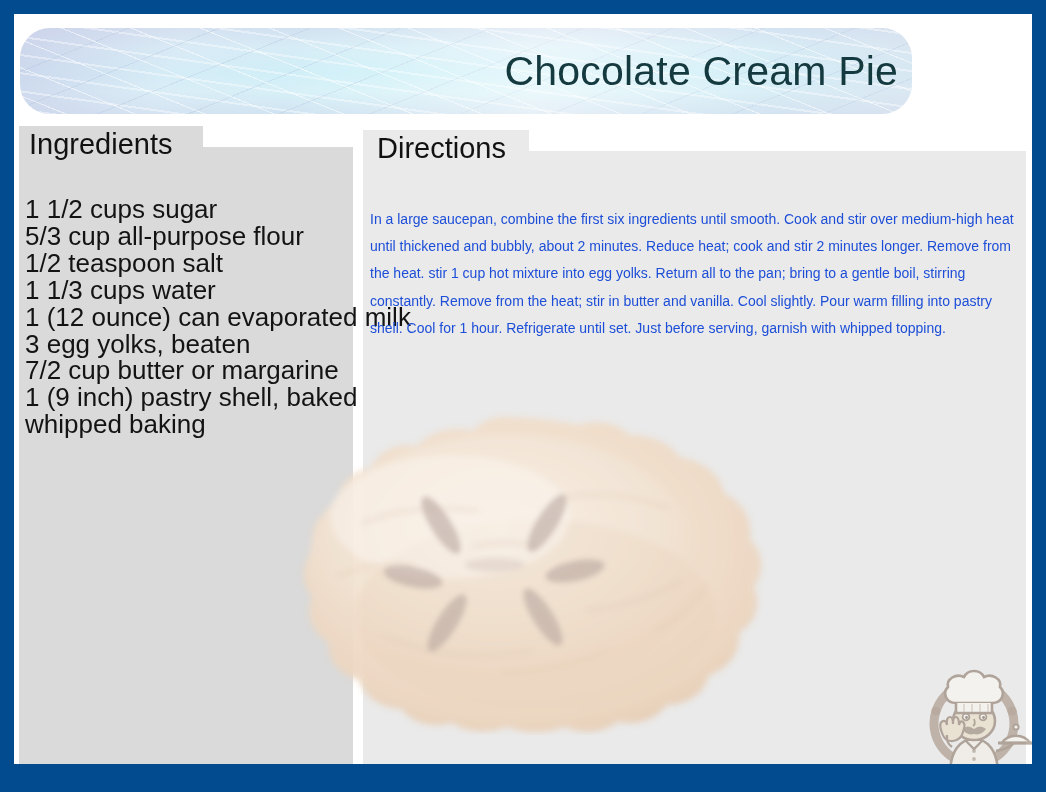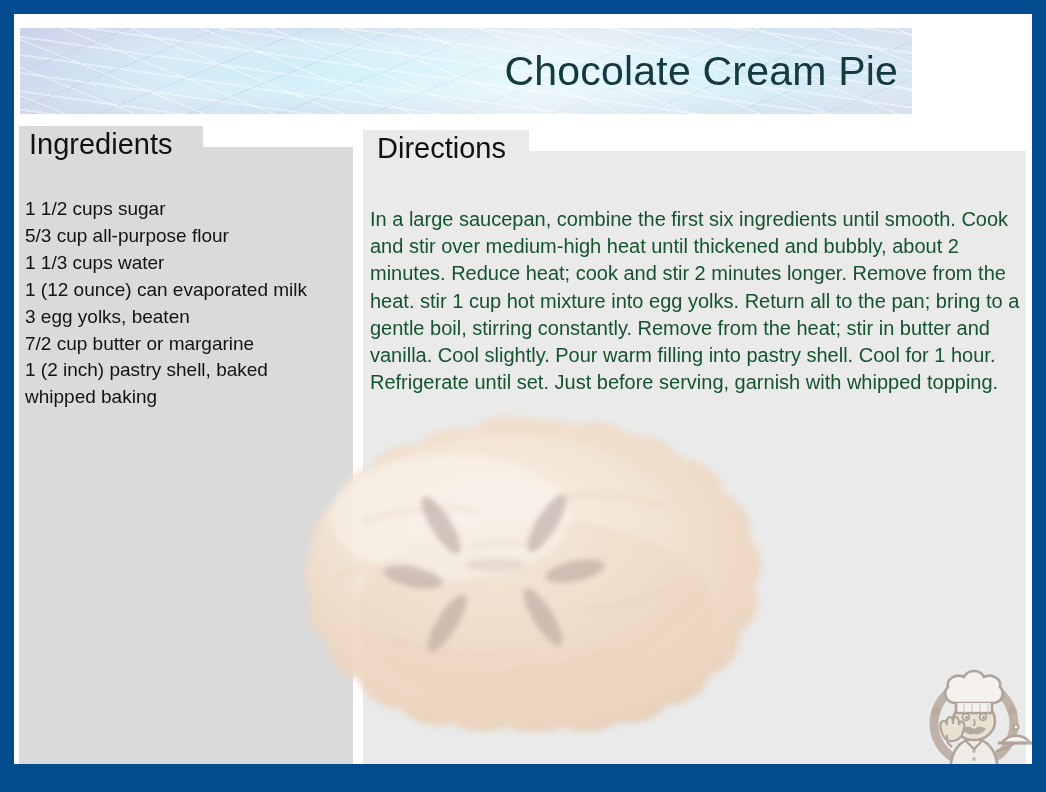--- a/index.html
+++ b/index.html
@@ -42,20 +42,21 @@
     background:
       linear-gradient(115deg,
         rgba(203,210,234,0.85) 0%,
         rgba(219,233,245,0.55) 18%,
         rgba(206,240,247,0.35) 40%,
         rgba(222,246,250,0.30) 62%,
         rgba(205,232,243,0.45) 80%,
         rgba(214,223,238,0.70) 100%),
       linear-gradient(180deg, #cfd8ec 0%, #d7ecf6 22%, #cdf0f8 52%, #d9f2f8 74%, #cfdcee 100%);
     overflow: hidden;
+    border-radius: 30px;
   }
   .banner-weave {
     position: absolute;
     inset: -30px -20px;
     background-image:
       repeating-linear-gradient(22deg,
         rgba(255,255,255,0.55) 0px,
         rgba(255,255,255,0.55) 1px,
         rgba(255,255,255,0) 1px,
         rgba(255,255,255,0) 26px),
@@ -159,35 +160,35 @@
     height: 648px;
     background: #ffffff;
   }
 
   
   .ingredient-list {
     position: absolute;
     left: 11px;
     top: 182px;
     width: 332px;
-    font-size: 19px;
+    font-size: 26px;
     line-height: 26.9px;
     color: #131313;
     z-index: 4;
   }
   .ingredient-list div { white-space: nowrap; }
 
   .directions-text {
     position: absolute;
     left: 356px;
     top: 192px;
     width: 654px;
-    font-size: 20px;
+    font-size: 14px;
     line-height: 27.2px;
-    color: #14532d;
+    color: #1d4ed8;
     z-index: 4;
   }
 
   
   .pie-wrap {
     position: absolute;
     left: 221px;
     top: 391px;
     width: 532px;
     height: 330px;
@@ -228,25 +229,26 @@
 
     <div class="tab-notch notch-ing"></div>
     <div class="tab-notch notch-dir"></div>
 
     <div class="tab tab-directions">Directions</div>
     <div class="tab tab-ingredients">Ingredients</div>
 
     <div class="ingredient-list" id="ingredient-list">
         <div>1 1/2 cups sugar</div>
         <div>5/3 cup all-purpose flour</div>
+        <div>1/2 teaspoon salt</div>
         <div>1 1/3 cups water</div>
         <div>1 (12 ounce) can evaporated milk</div>
         <div>3 egg yolks, beaten</div>
         <div>7/2 cup butter or margarine</div>
-        <div>1 (2 inch) pastry shell, baked</div>
+        <div>1 (9 inch) pastry shell, baked</div>
         <div>whipped baking</div>
       </div>
 
     <div class="directions-text">In a large saucepan, combine the first six ingredients until smooth. Cook and stir over medium-high heat until thickened and bubbly, about 2 minutes. Reduce heat; cook and stir 2 minutes longer. Remove from the heat. stir 1 cup hot mixture into egg yolks. Return all to the pan; bring to a gentle boil, stirring constantly. Remove from the heat; stir in butter and vanilla. Cool slightly. Pour warm filling into pastry shell. Cool for 1 hour. Refrigerate until set. Just before serving, garnish with whipped topping.</div>
 
     <div class="pie-wrap">
       <svg viewBox="0 0 532 330" xmlns="http://www.w3.org/2000/svg">
         <defs>
           <radialGradient id="crustFill" cx="46%" cy="40%" r="68%">
             <stop offset="0%" stop-color="#f7ece0"></stop>

